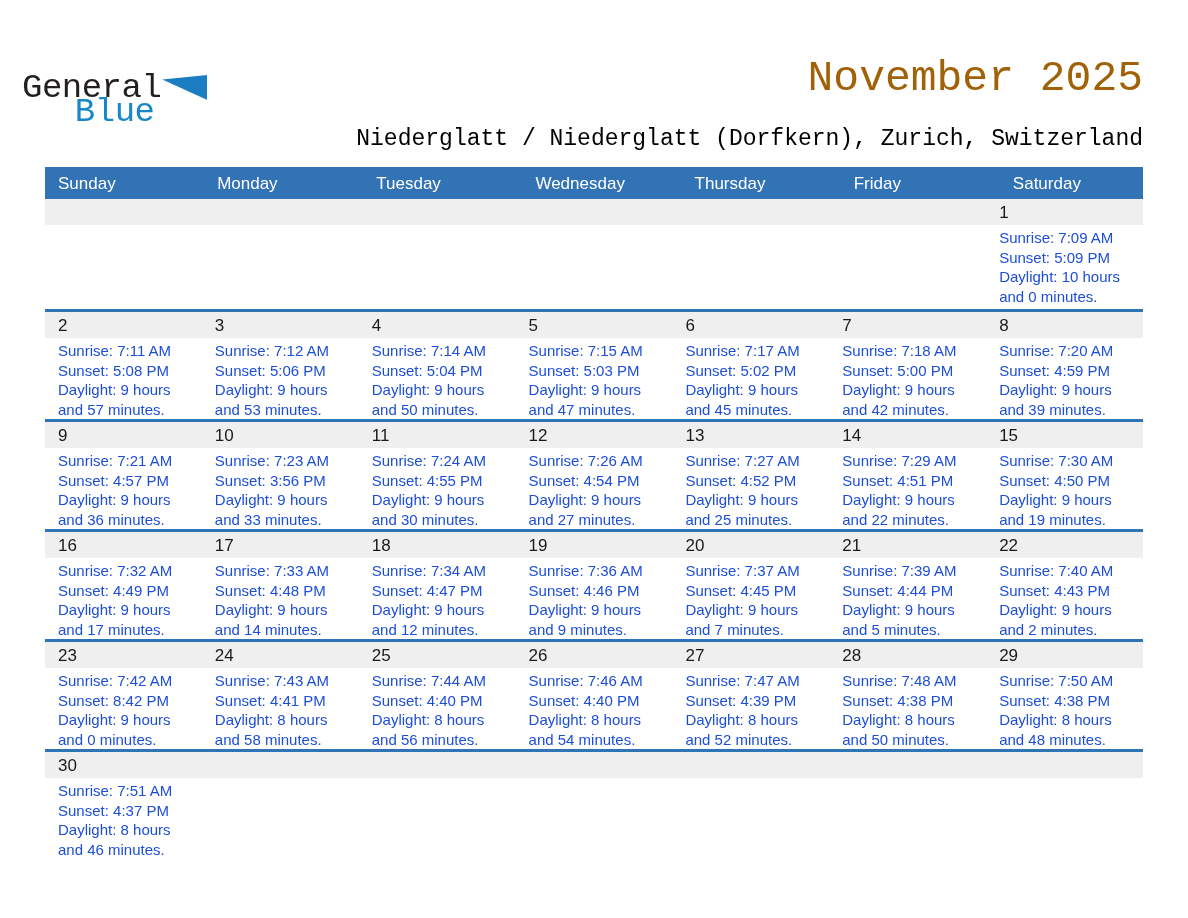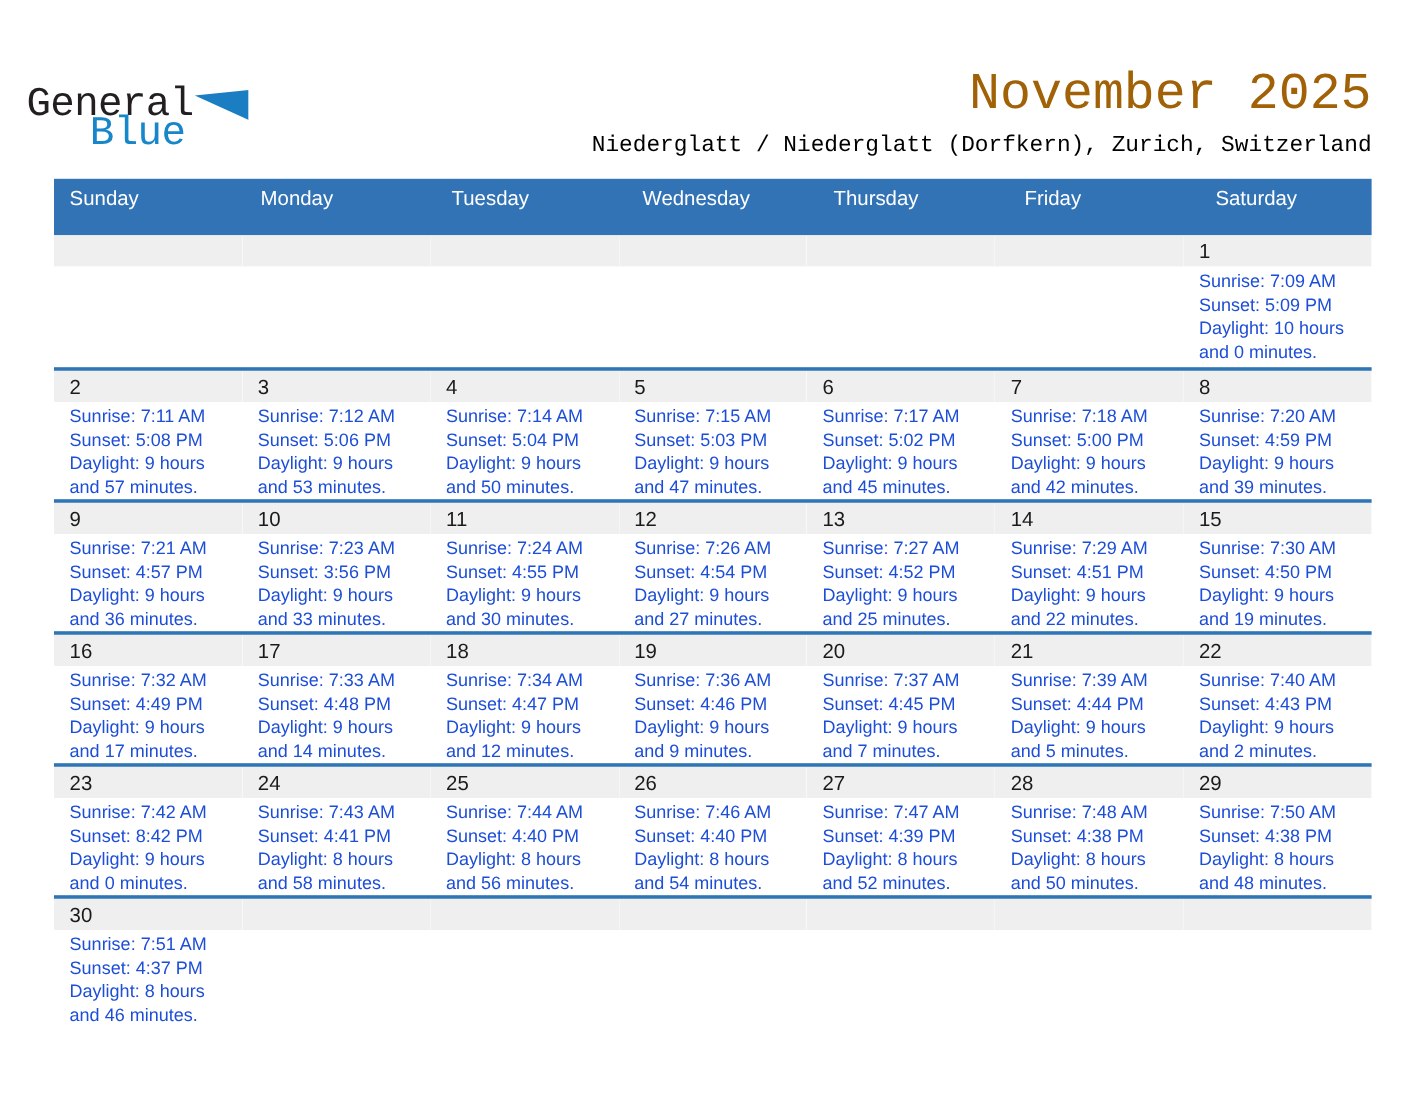--- a/index.html
+++ b/index.html
@@ -44,32 +44,32 @@
     letter-spacing: -0.5px;
   }
   
   .titles { text-align: right; }
   .month-title {
     font-size: 43px;
     line-height: 46px;
     color: #a16207;
   }
   .location-subtitle {
-    font-size: 19px;
+    font-size: 23px;
     line-height: 30px;
-    margin-top: 4px;
+    margin-top: 22px;
     color: #000000;
   }
   
   .calendar { margin: 13px 45px 0 45px; }
   .cal-head {
     display: grid;
     grid-template-columns: repeat(7, 1fr);
     background: var(--header-bg, #3273b5);
-    height: 47px;
+    height: 32px;
     gap: 16px;
   }
   .cal-head-cell {
     color: #ffffff;
     font-size: 17px;
     line-height: 33px;
     padding-left: 13px;
     overflow: hidden;
     white-space: nowrap;
   }

